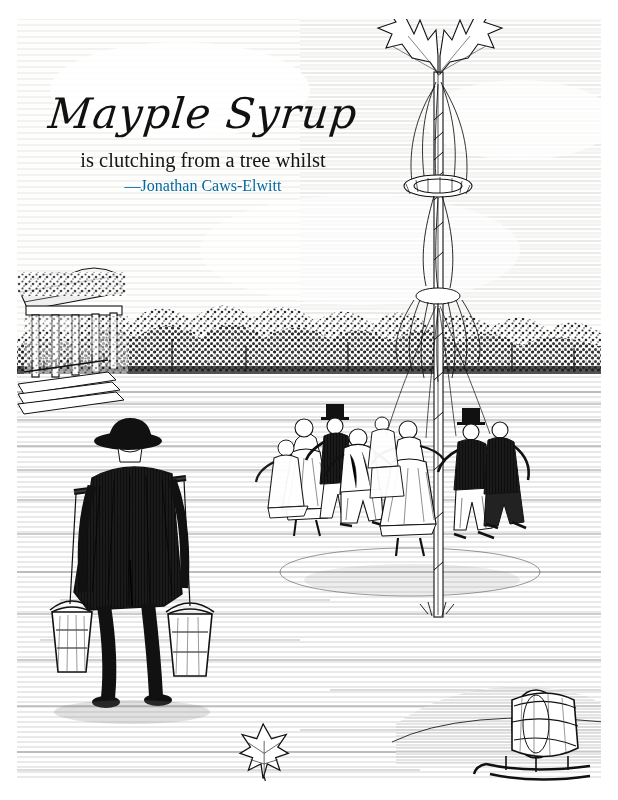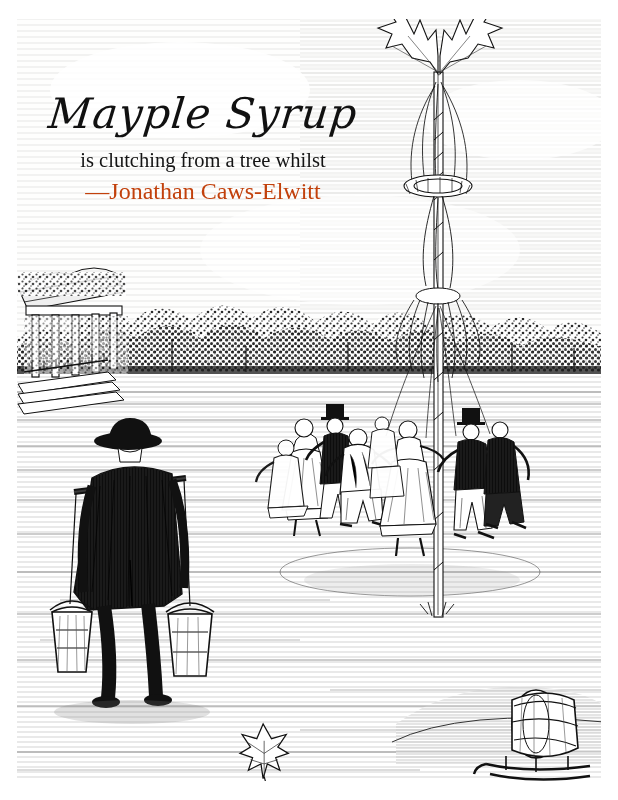--- a/index.html
+++ b/index.html
@@ -50,23 +50,23 @@
   }
   .subline {
     font-family: "Liberation Serif", serif;
     font-size: 20.5px;
     line-height: 1.38;
     color: #141414;
     margin: 0;
   }
   .attrib {
     font-family: "Liberation Serif", serif;
-    font-size: 24px;
+    font-size: 16px;
     line-height: 1.38;
-    color: #c2410c;
+    color: #0369a1;
     margin: 1px 0 0 0;
   }
 </style>
 </head>
 <body>
 
 <div class="page">
 
   <div class="scene">
     <svg width="618" height="800" viewBox="0 0 618 800" xmlns="http://www.w3.org/2000/svg" aria-hidden="true">

